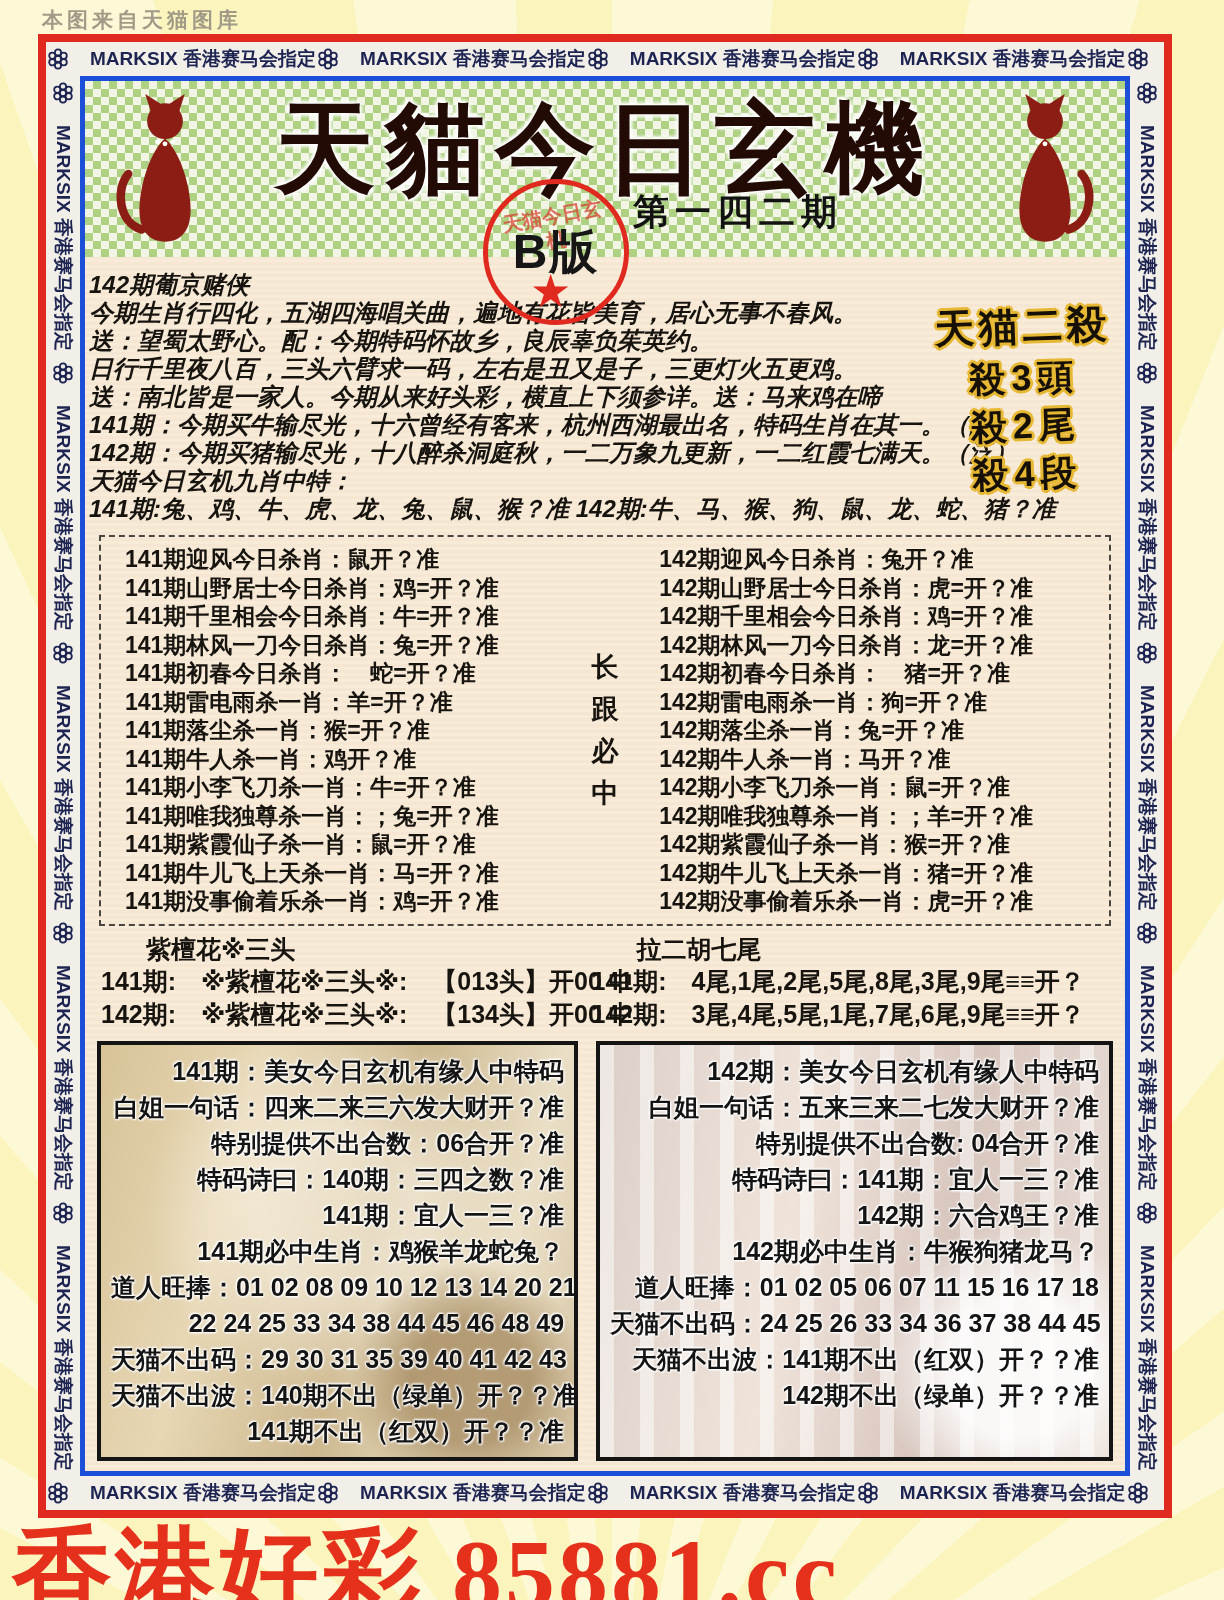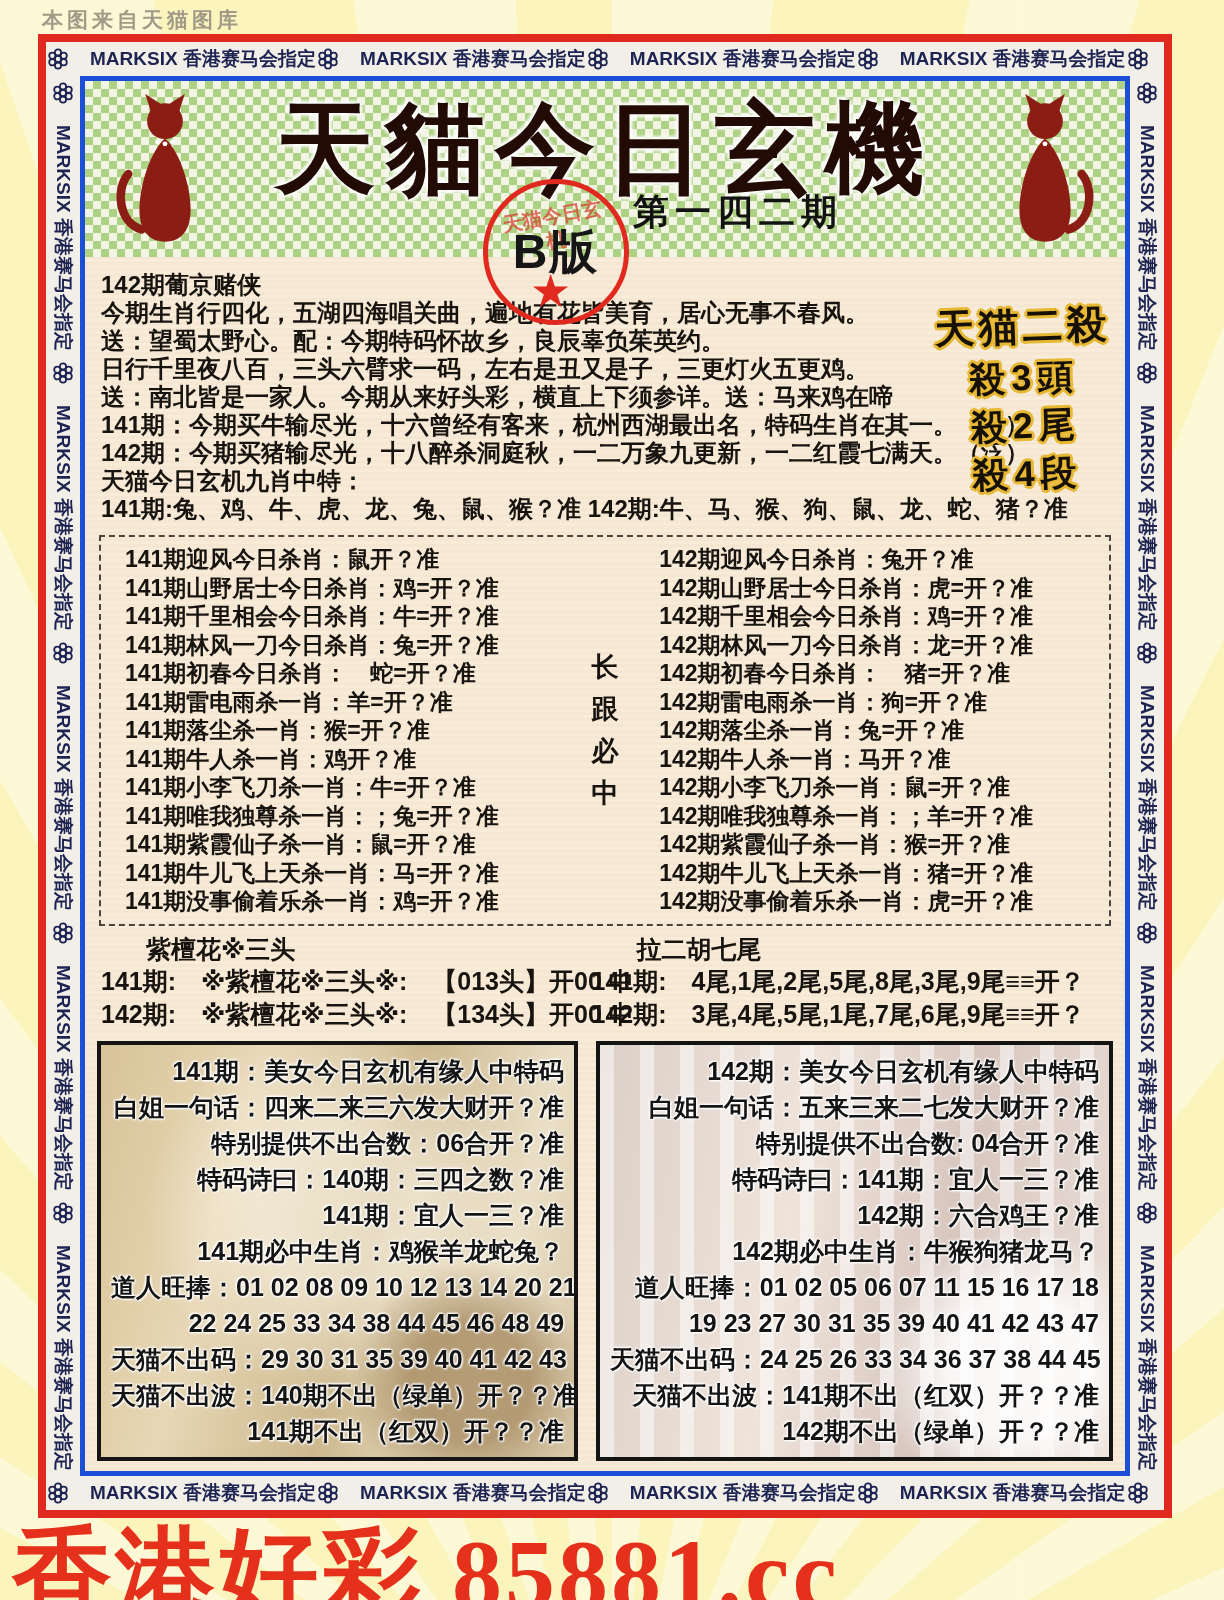--- a/index.html
+++ b/index.html
@@ -47,21 +47,21 @@
     font-size:20px;font-weight:700;opacity:.7;transform:rotate(-10deg);line-height:24px;}
   .stamp .ed{position:relative;font-size:48px;font-weight:900;color:#161616;z-index:2;letter-spacing:2px;}
   .stamp .star{position:absolute;bottom:2px;left:42px;font-size:46px;color:#e02a1f;z-index:1;}
   
   .ersha{position:absolute;right:12px;top:218px;z-index:3;text-align:center;transform:rotate(-2deg);
     color:#171007;font-weight:900;
     text-shadow:-3px 0 0 #e7b833,3px 0 0 #e7b833,0 -3px 0 #e7b833,0 3px 0 #e7b833,-2px -2px 0 #e7b833,2px 2px 0 #e7b833,-2px 2px 0 #e7b833,2px -2px 0 #e7b833;}
   .ersha-title{font-size:40px;letter-spacing:4px;}
   .ersha .row{font-size:36px;line-height:48px;letter-spacing:6px;}
   
-  .intro{padding:14px 10px 4px 16px;color:#17130e;}
+  .intro{padding:14px 10px 4px 4px;color:#17130e;font-style:italic;}
   .intro .row{font-size:24px;font-weight:700;line-height:28px;white-space:nowrap;}
   
   .killbox{margin:8px 14px 0 14px;border:2px dashed #4a453e;display:flex;padding:8px 0 8px 0;}
   .kill-col{width:47%;padding-left:24px;box-sizing:border-box;color:#17130e;}
   .kill-col .row{font-size:23px;font-weight:700;line-height:28.5px;white-space:nowrap;}
   .kill-mid{width:6%;display:flex;align-items:center;}
   .dash-seg{flex:1;width:0;border-left:2px dashed #4a453e;}
   .mid-slogan{width:28px;font-size:27px;font-weight:900;line-height:42px;word-break:break-all;text-align:center;color:#17130e;padding:4px 0;}
   
   .duo{display:flex;margin:8px 2px 0 16px;color:#17130e;}
@@ -509,21 +509,20 @@
             <div class="row">　　　　　141期不出（红双）开？？准</div>
           </div>
         <div class="photo-box photo-right">
             <div class="row">142期：美女今日玄机有缘人中特码</div>
             <div class="row">白姐一句话：五来三来二七发大财开？准</div>
             <div class="row">特别提供不出合数: 04合开？准</div>
             <div class="row">特码诗曰：141期：宜人一三？准</div>
             <div class="row">　　　　　142期：六合鸡王？准</div>
             <div class="row">142期必中生肖：牛猴狗猪龙马？</div>
             <div class="row">道人旺捧：01 02 05 06 07 11 15 16 17 18</div>
-            <div class="row">19 23 27 30 31 35 39 40 41 42 43 47</div>
             <div class="row">天猫不出码：24 25 26 33 34 36 37 38 44 45</div>
             <div class="row">天猫不出波：141期不出（红双）开？？准</div>
             <div class="row">　　　　　142期不出（绿单）开？？准</div>
           </div>
       </div>
 
     </div>
   </div>
 </div>
 

